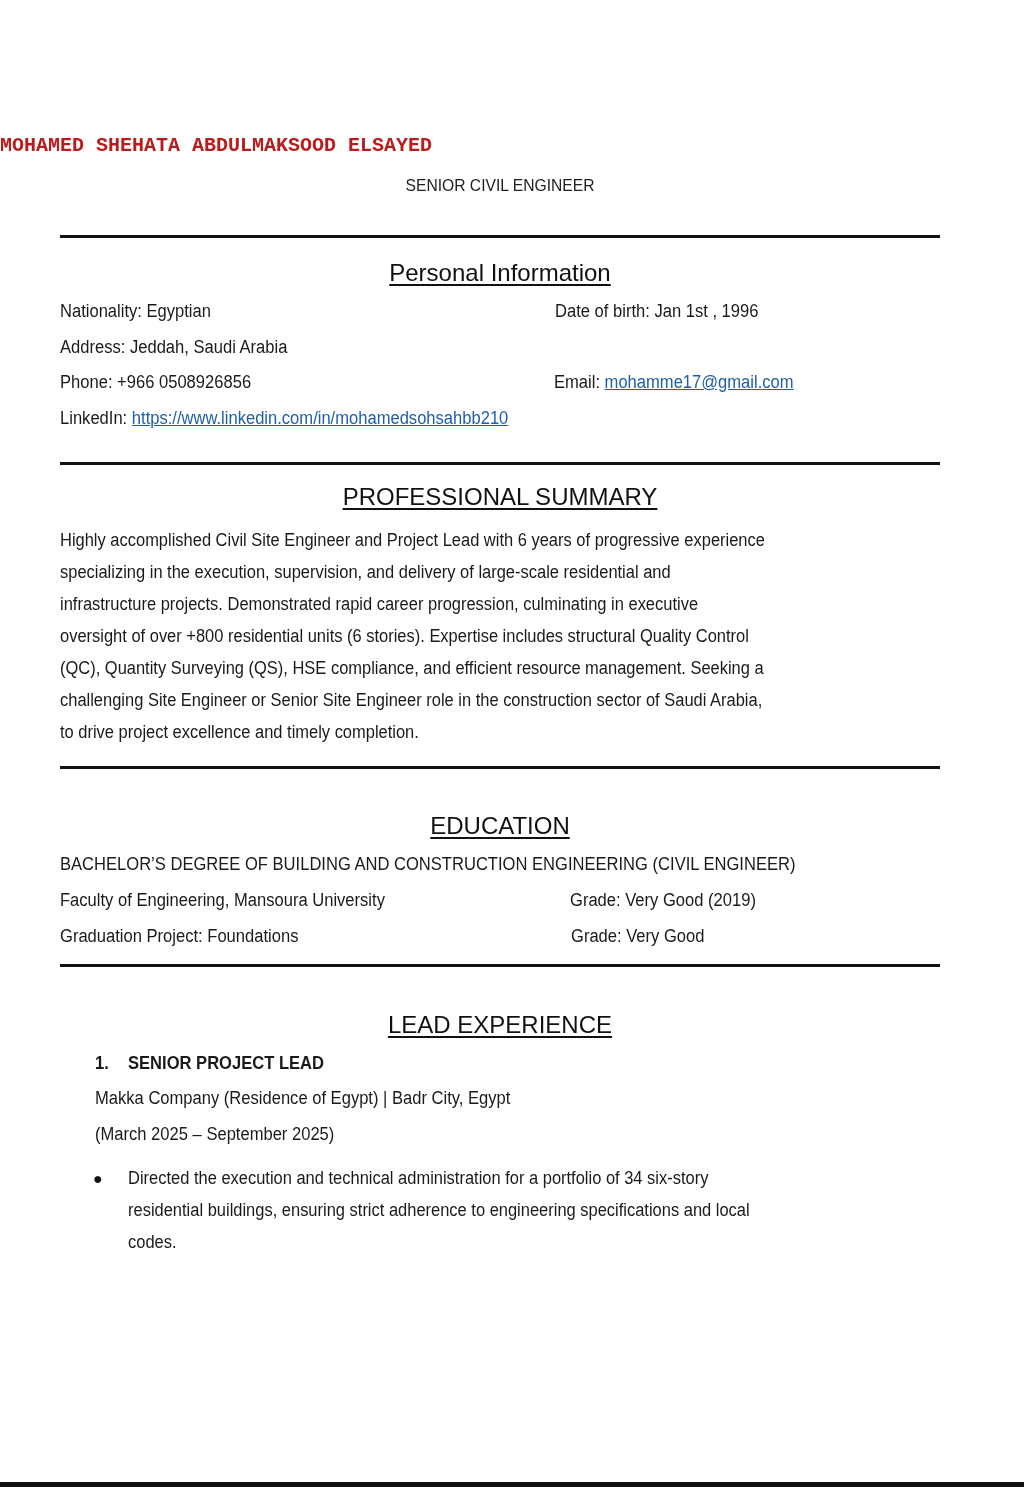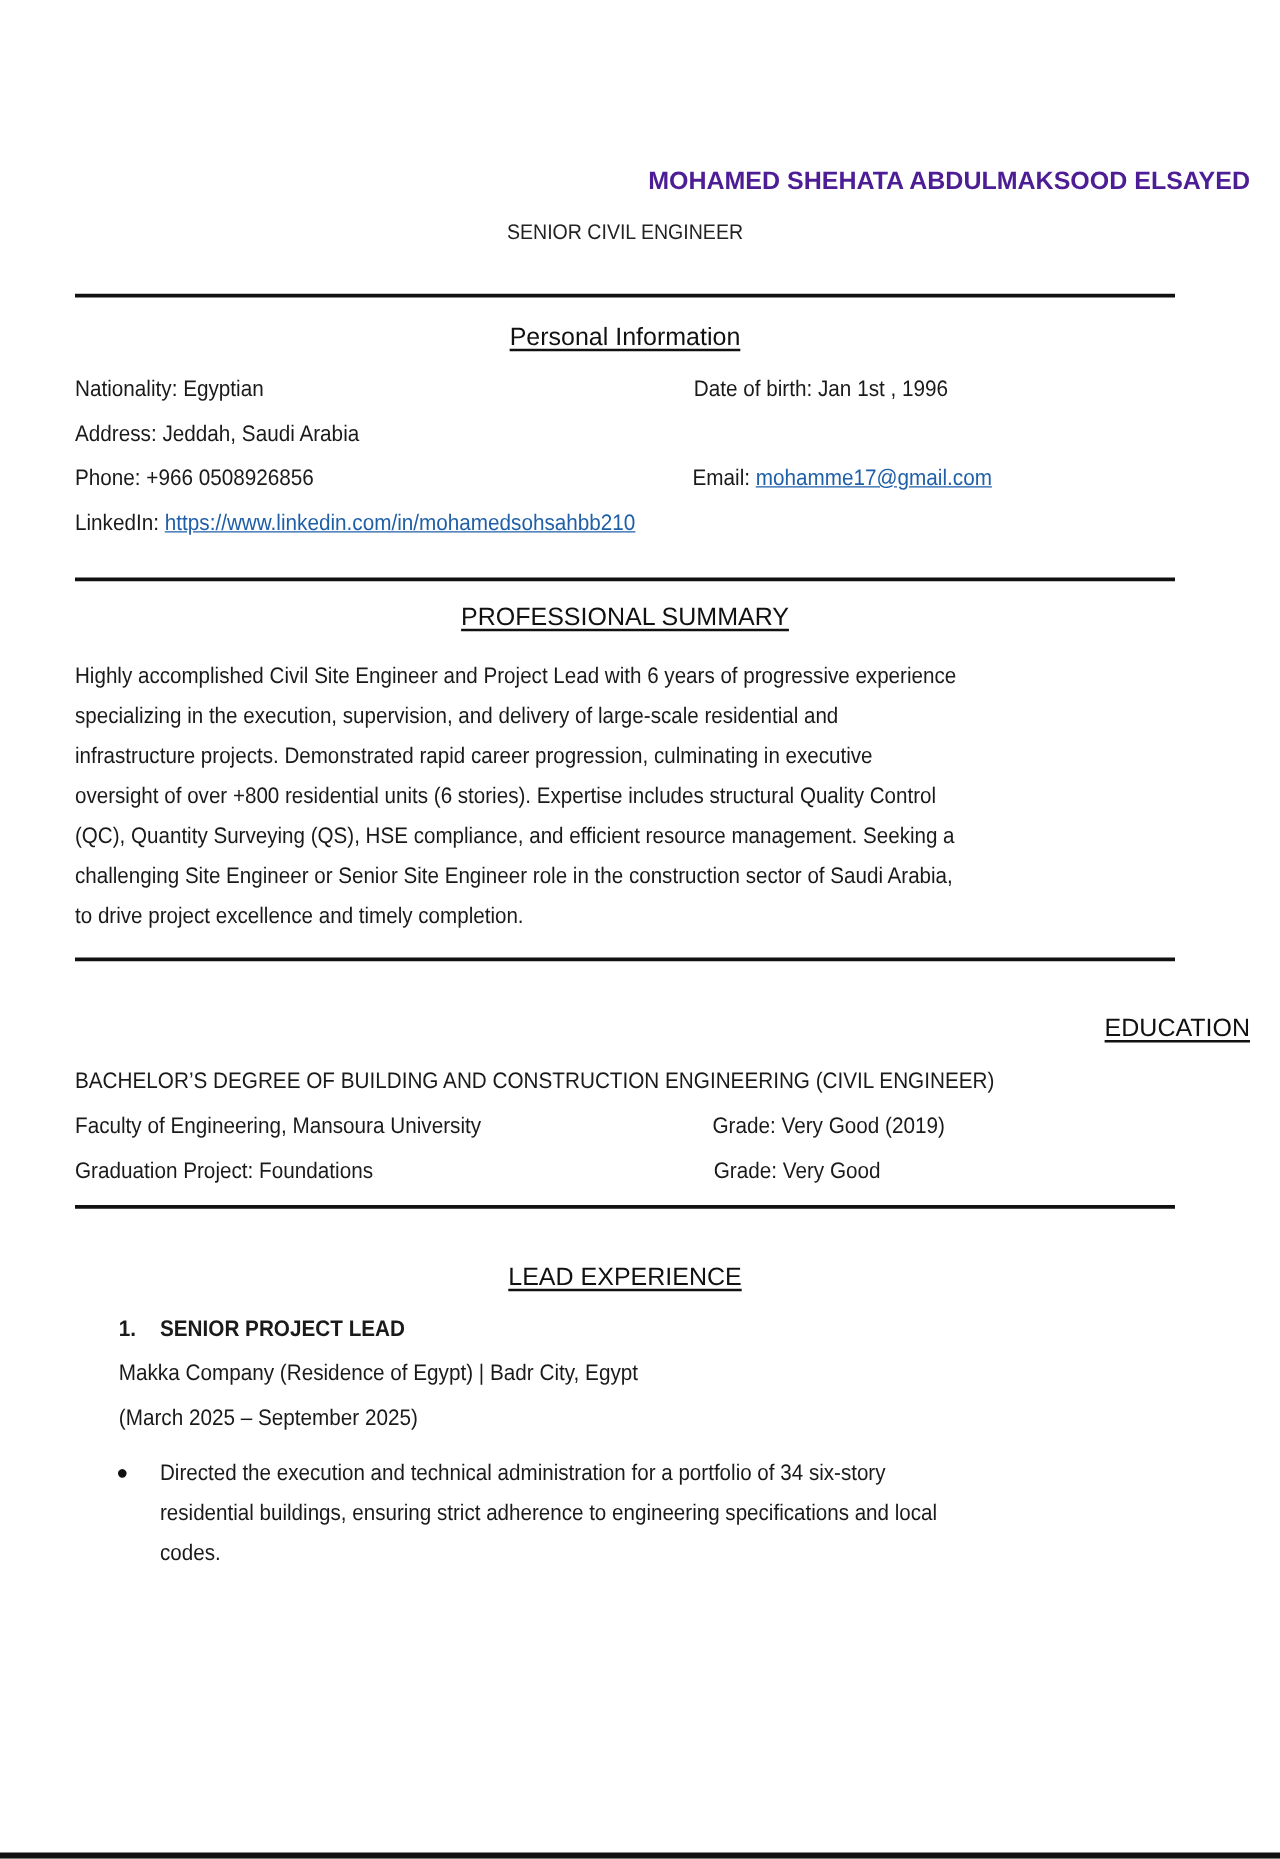--- a/index.html
+++ b/index.html
@@ -1,21 +1,21 @@
 <!DOCTYPE html>
 <html><head>
 <meta charset="utf-8">
 <style>
   html, body { margin:0; padding:0; background:#ffffff; }
   body { width:1024px; height:1487px; position:relative; overflow:hidden; color:#111; }
   .abs { position:absolute; white-space:nowrap; }
-  .name { top:134px; left:0; width:1000px; text-align:right; font-family:Liberation Sans, sans-serif; font-weight:bold; font-size:20px; letter-spacing:0px; color:#4c1d95; }
+  .name { top:134px; left:0; width:1000px; text-align:left; font-family:Liberation Mono, monospace; font-weight:bold; font-size:20px; letter-spacing:0px; color:#b91c1c; }
   .subtitle { top:176px; left:0; width:1000px; text-align:center; font-family:"Liberation Sans", sans-serif; font-size:17px; color:#222; transform:scaleX(0.92); transform-origin:500px 0; }
   .rule { position:absolute; left:60px; width:880px; height:3px; background:#111; }
-  .heading { position:absolute; left:0; width:1000px; text-align:center; font-family:"Liberation Sans", sans-serif; font-size:20px; color:#111; }
+  .heading { position:absolute; left:0; width:1000px; text-align:center; font-family:"Liberation Sans", sans-serif; font-size:24px; color:#111; }
   .heading span { text-decoration:underline; text-decoration-thickness:1.5px; text-underline-offset:3px; }
   .txt { font-family:"Liberation Sans", sans-serif; font-size:18px; color:#1a1a1a; transform:scaleX(0.92); transform-origin:0 0; }
   .link { color:#1f5fa8; text-decoration:underline; }
   .para { position:absolute; left:60px; width:960px; font-family:"Liberation Sans", sans-serif; font-size:18px; line-height:32px; color:#1a1a1a; transform:scaleX(0.915); transform-origin:0 0; }
   .para div { white-space:nowrap; }
   .bold { font-weight:bold; }
   .bottom-bar { position:absolute; left:0; top:1482px; width:1024px; height:5px; background:#111; }
   .bullet { position:absolute; font-size:16px; }
 </style>
 </head>
@@ -49,21 +49,21 @@
     <div>oversight of over +800 residential units (6 stories). Expertise includes structural Quality Control</div>
     <div>(QC), Quantity Surveying (QS), HSE compliance, and efficient resource management. Seeking a</div>
     <div>challenging Site Engineer or Senior Site Engineer role in the construction sector of Saudi Arabia,</div>
     <div>to drive project excellence and timely completion.</div>
   </div>
 </section>
 
 <div class="rule" style="top:766px;"></div>
 
 <section>
-  <div class="heading" style="top:812px;text-align:right;"><span>EDUCATION</span></div>
+  <div class="heading" style="top:812px;"><span>EDUCATION</span></div>
   <div class="abs txt" style="top:854px;left:60px;">BACHELOR’S DEGREE OF BUILDING AND CONSTRUCTION ENGINEERING (CIVIL ENGINEER)</div>
   <div class="abs txt" style="top:890px;left:60px;">Faculty of Engineering, Mansoura University</div>
   <div class="abs txt" style="top:890px;left:570px;">Grade: Very Good (2019)</div>
   <div class="abs txt" style="top:926px;left:60px;">Graduation Project: Foundations</div>
   <div class="abs txt" style="top:926px;left:571px;">Grade: Very Good</div>
 </section>
 
 <div class="rule" style="top:964px;"></div>
 
 <section>

